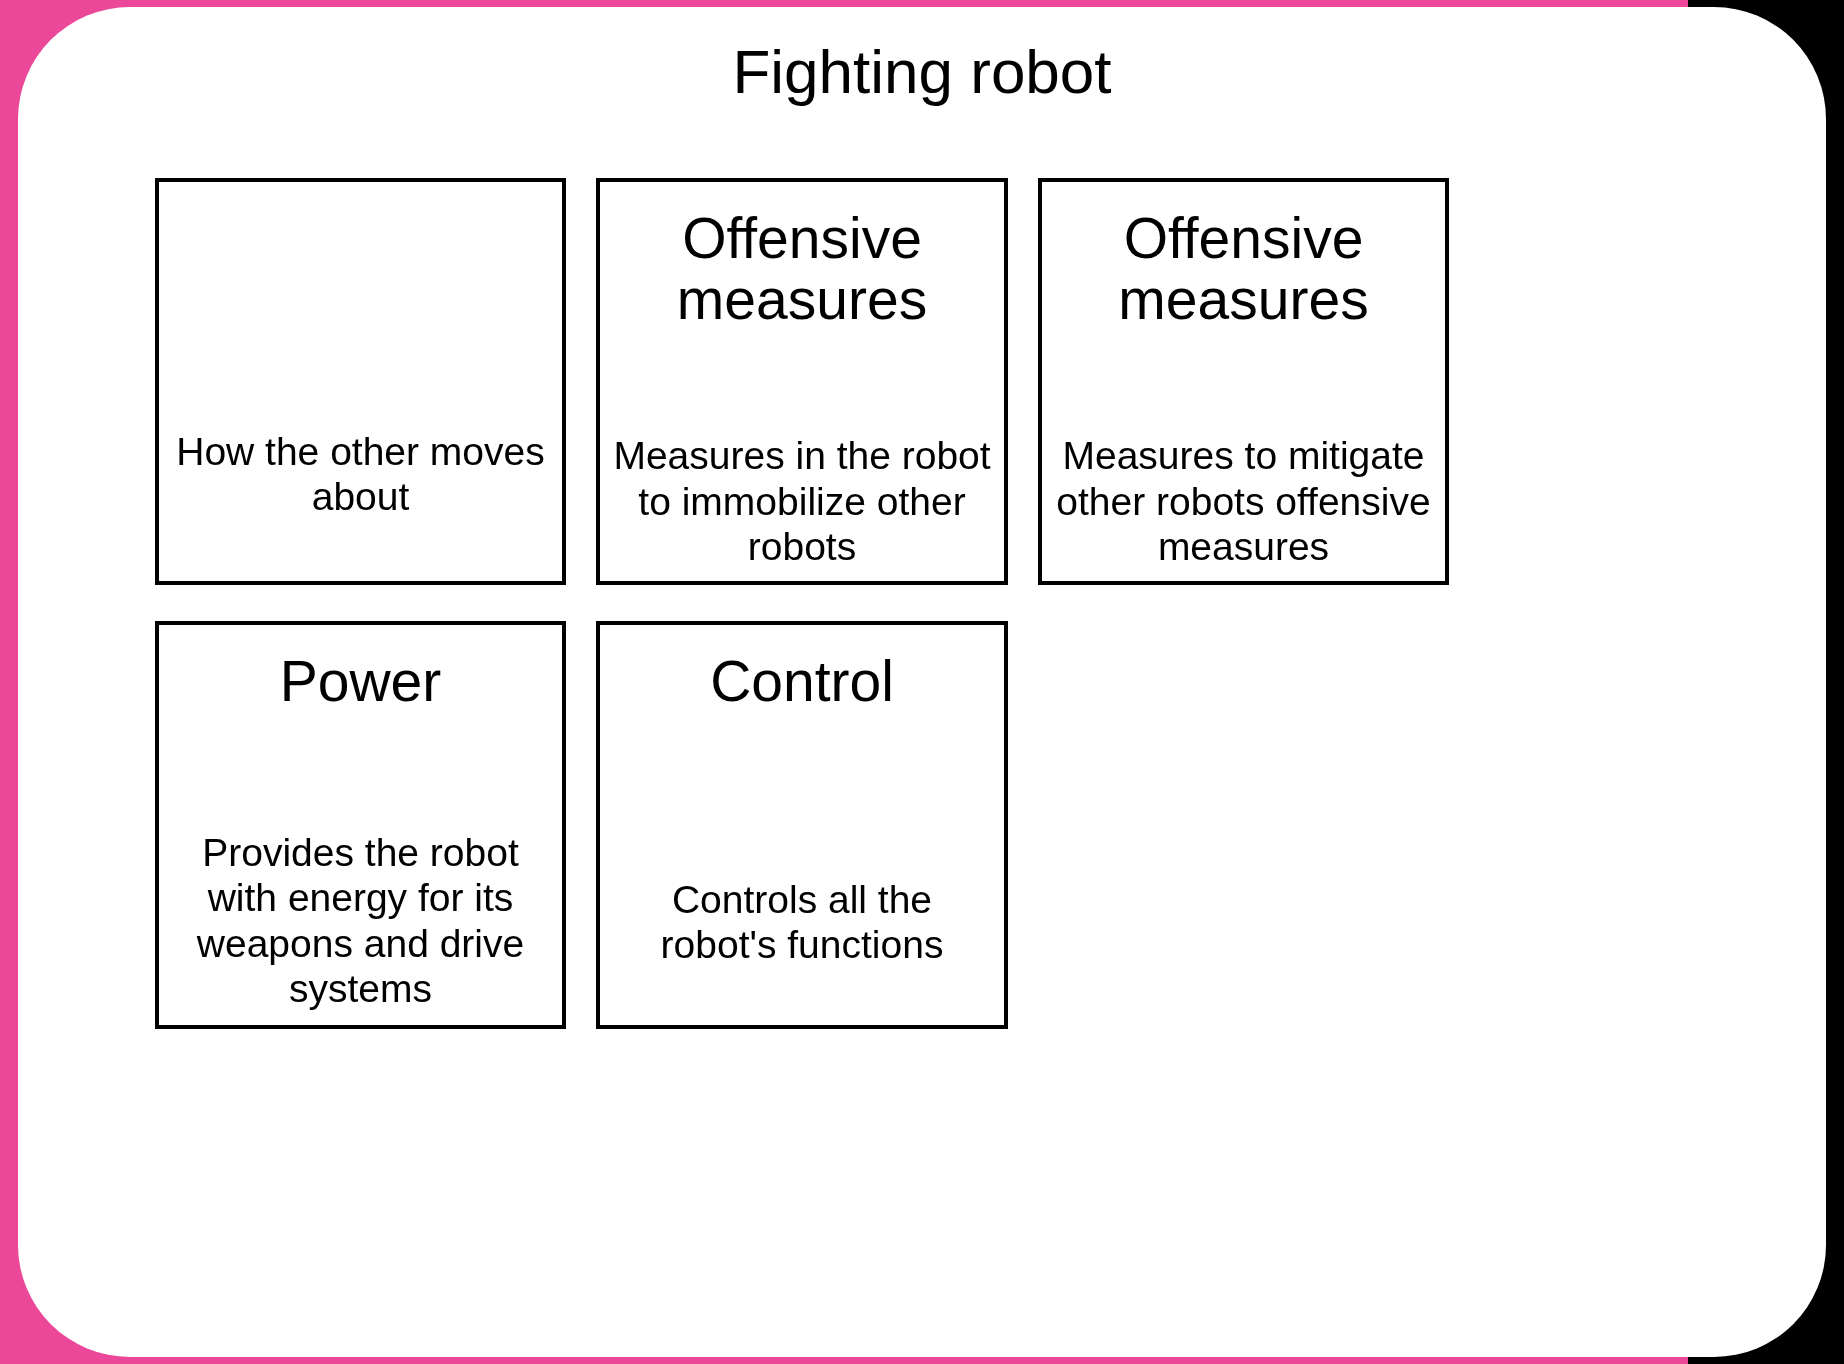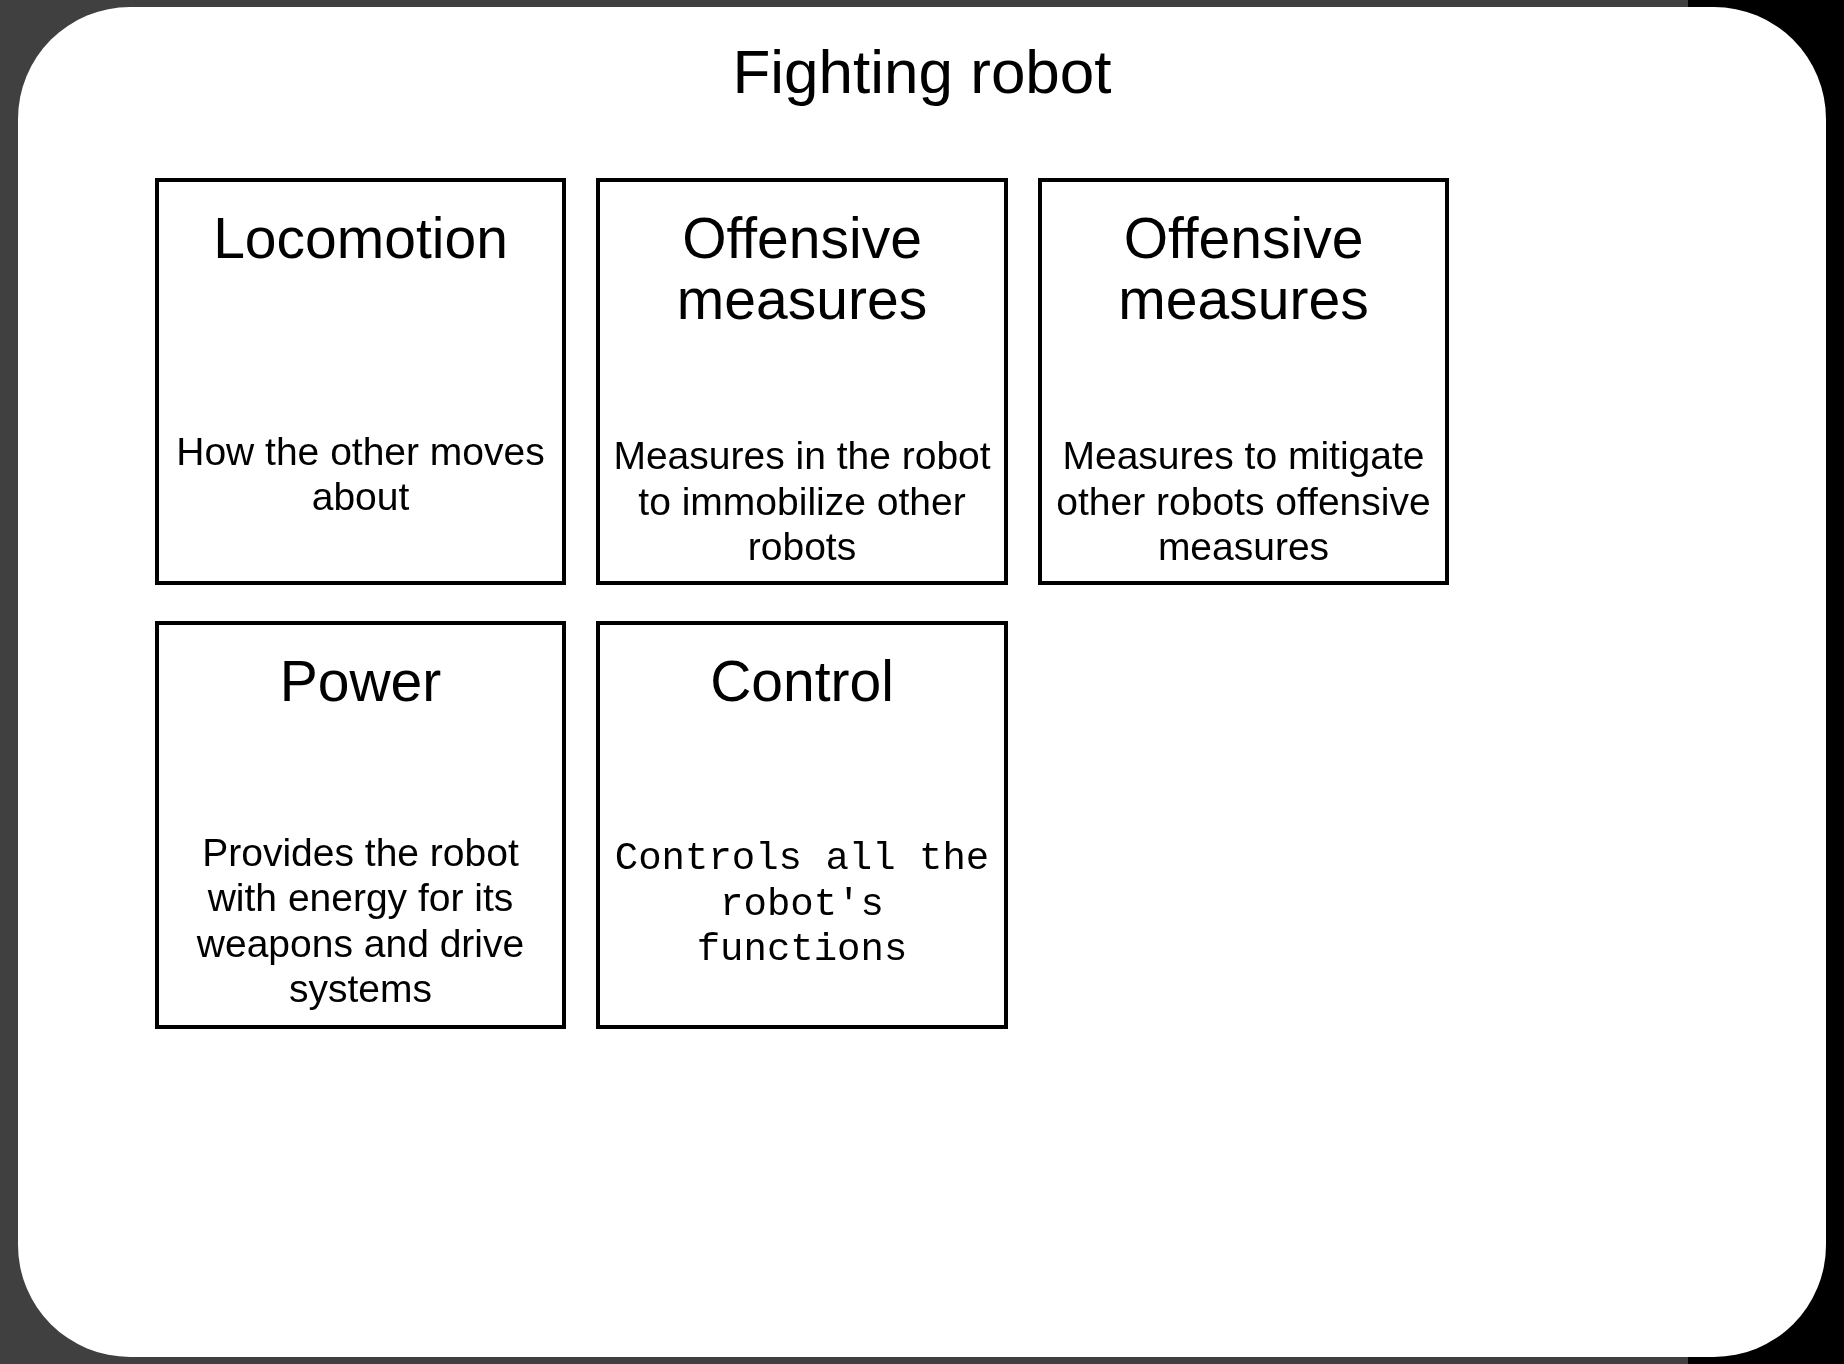--- a/index.html
+++ b/index.html
@@ -11,21 +11,21 @@
     width: 1844px;
     height: 1364px;
     overflow: hidden;
     font-family: "Liberation Sans", sans-serif;
   }
 
   #canvas {
     position: relative;
     width: 1688px;
     height: 1364px;
-    background: #404040;
+    background: #ec4899;
   }
 
   
   #card {
     position: absolute;
     left: 18px;
     top: 7px;
     width: 1808px;
     height: 1350px;
     background: #ffffff;
@@ -89,34 +89,33 @@
     line-height: 1.16;
     color: #000000;
   }
 
   
   .desc-a { bottom: 62px; }
   .desc-b { bottom: 12px; margin-top: 48px; }
   .desc-c { bottom: 12px; }
   .desc-d { bottom: 22px; }
   .desc-e { bottom: 14px; }
-  .desc-f { bottom: 52px; font-family: Liberation Mono, monospace; }
+  .desc-f { bottom: 58px; }
 </style>
 </head>
 <body>
 
 <div id="canvas">
   <div id="card">
 
     <div id="diagram-title">Fighting robot</div>
 
     <div id="component-grid">
 
       <div class="component-box">
-        <div class="component-heading">Locomotion</div>
         <div class="component-desc desc-a">How the other moves about</div>
       </div>
 
       <div class="component-box">
         <div class="component-heading">Offensive measures</div>
         <div class="component-desc desc-b">Measures in the robot to immobilize other robots</div>
       </div>
 
       <div class="component-box">
         <div class="component-heading">Offensive measures</div>

